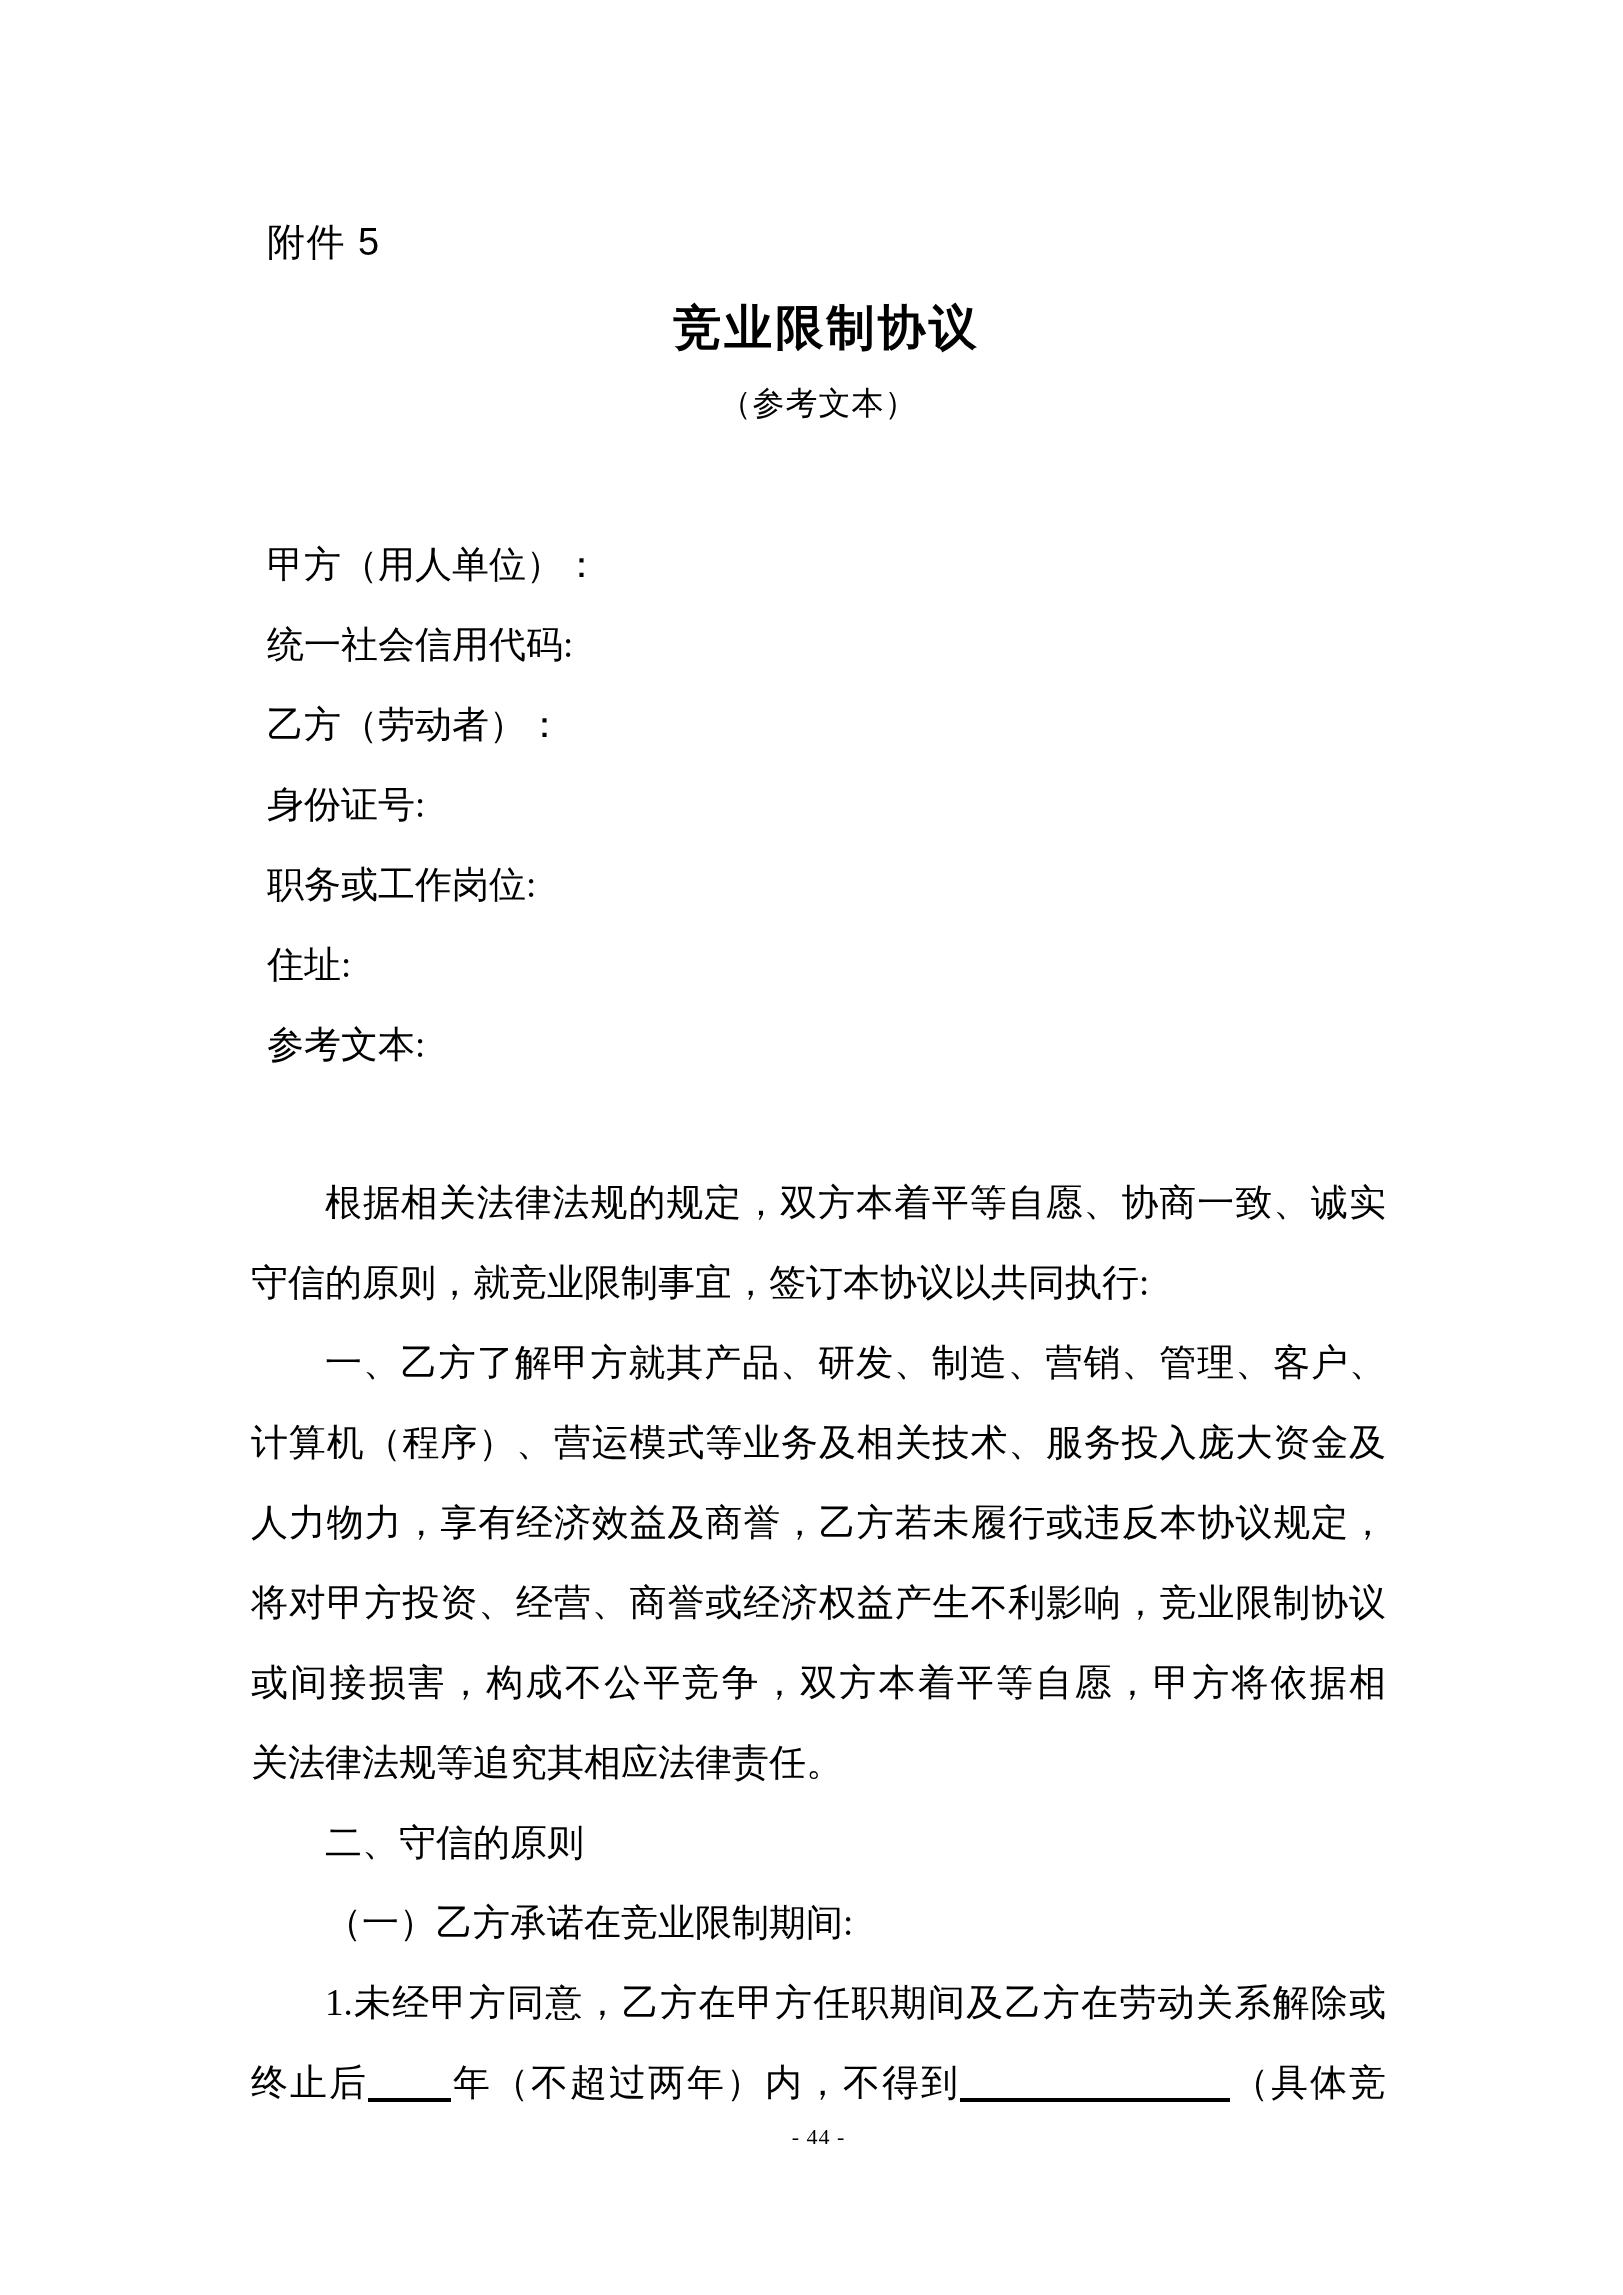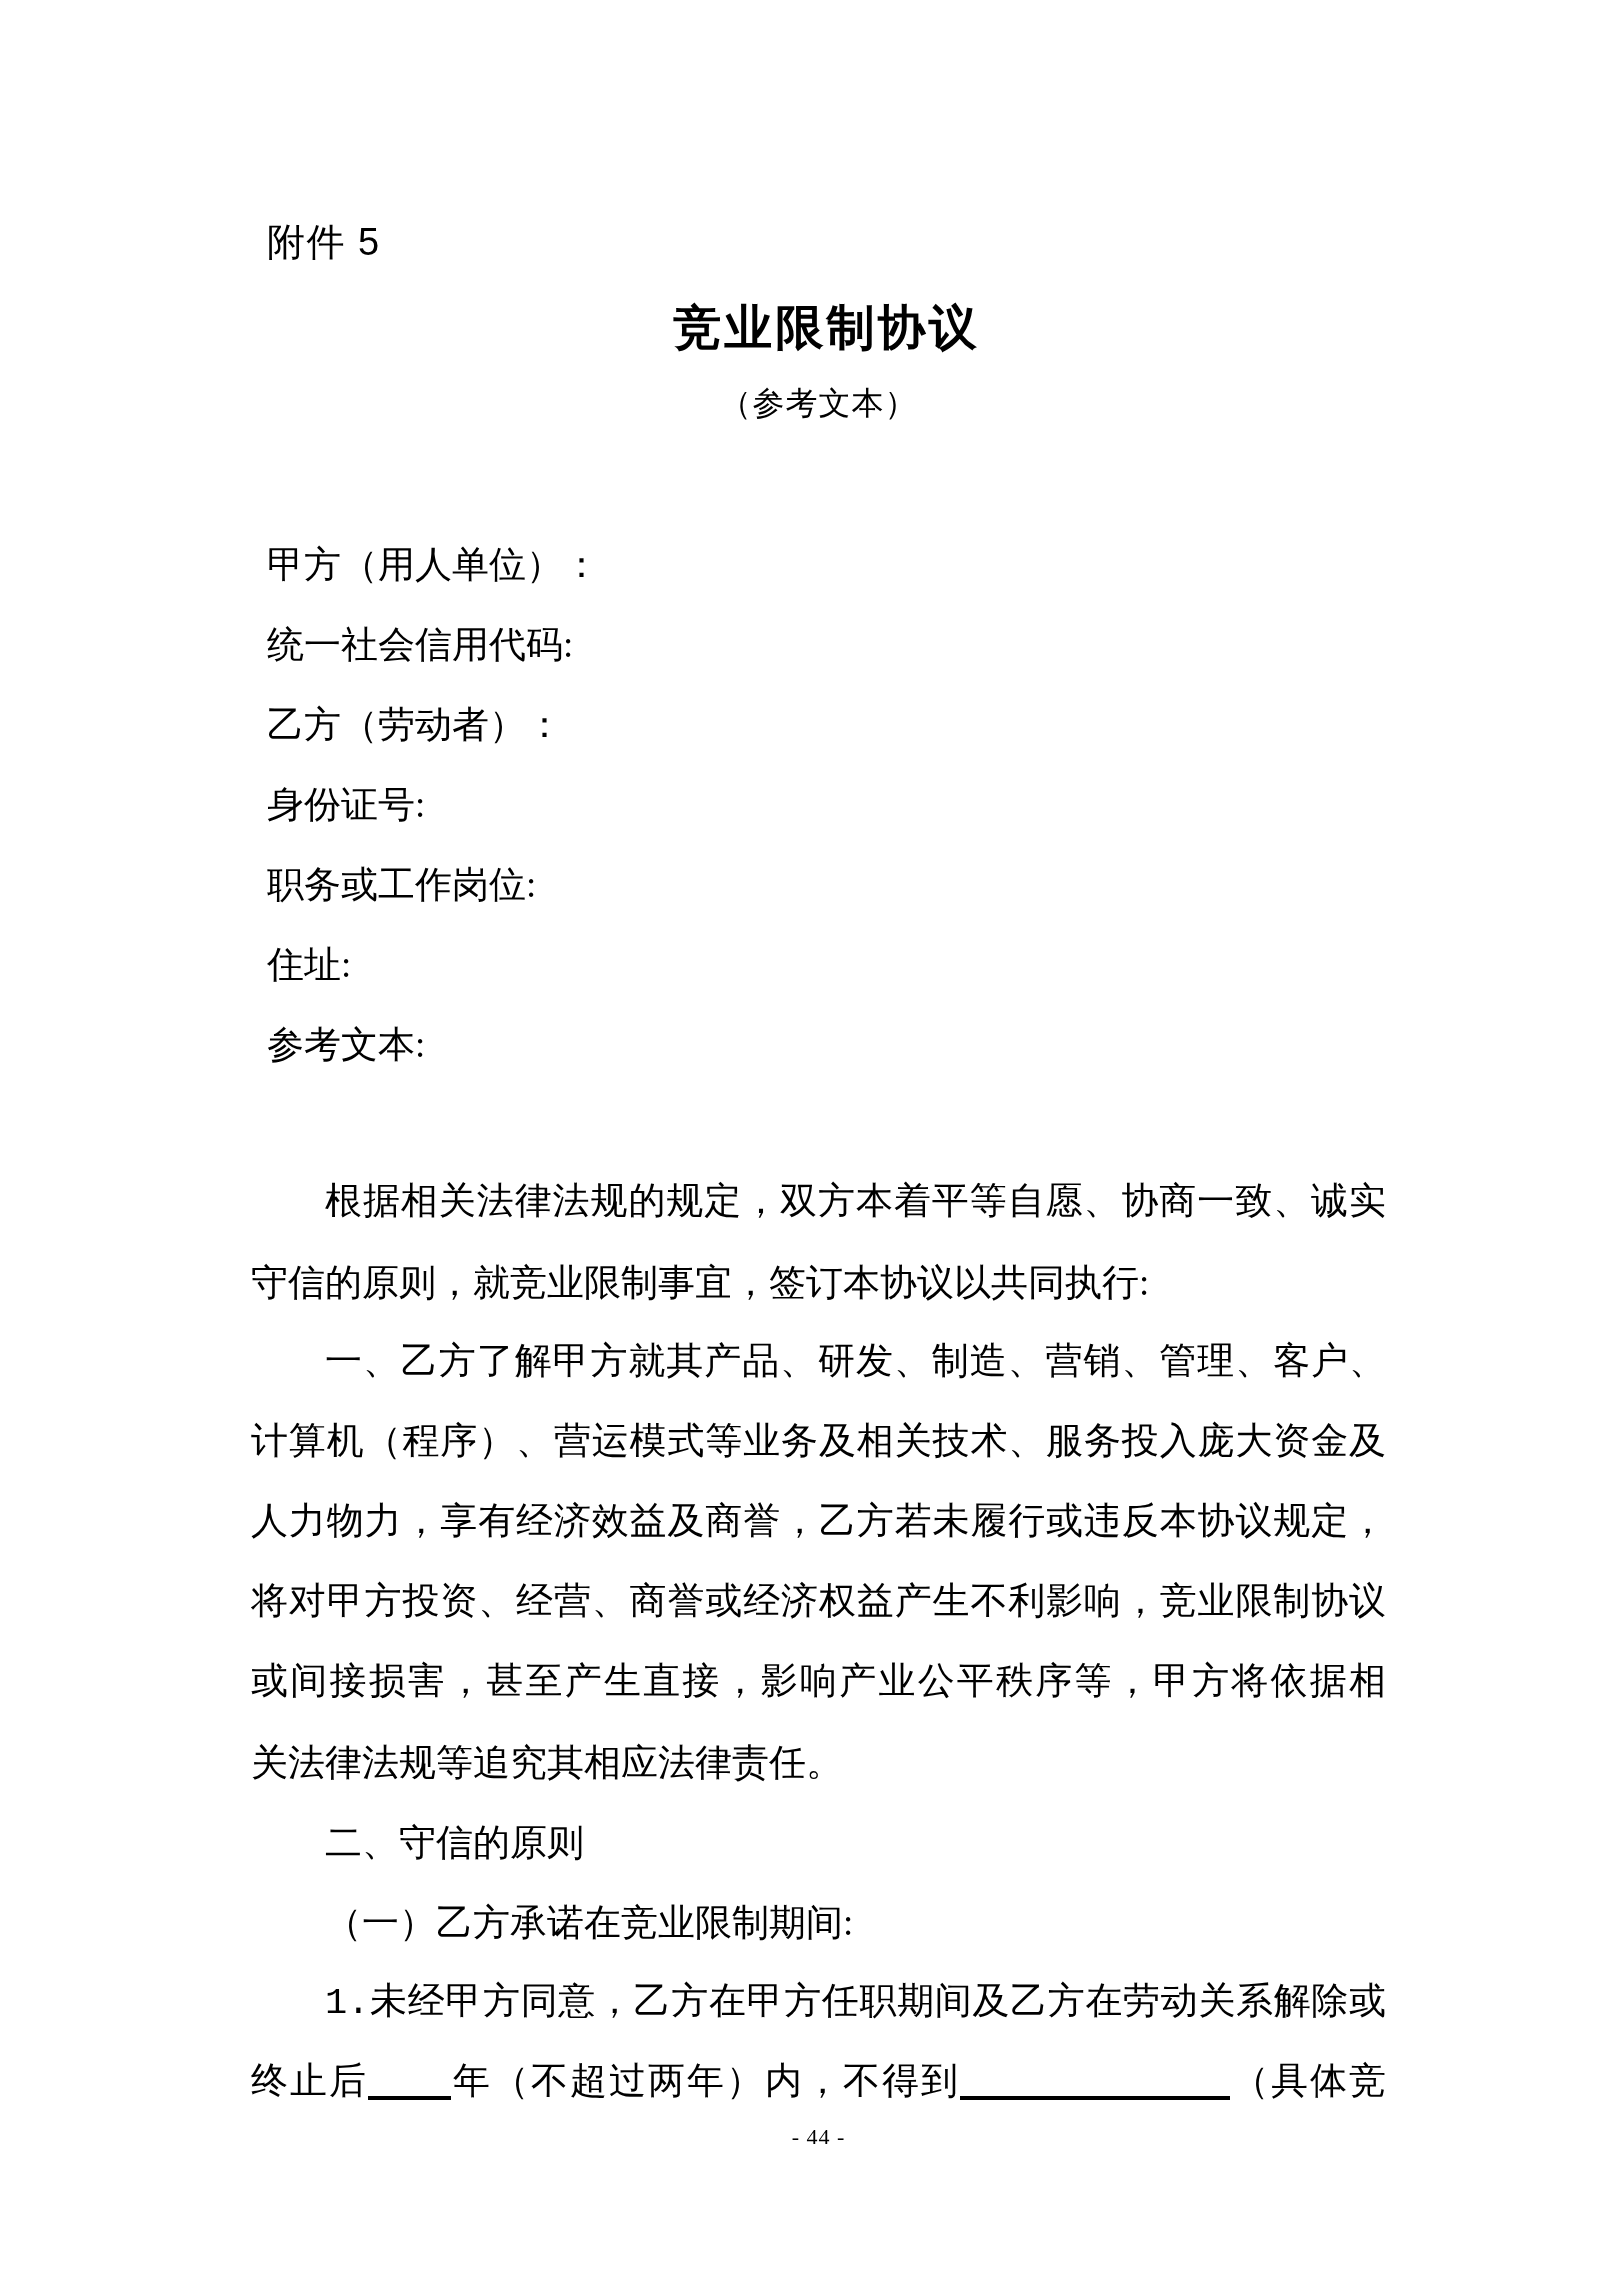--- a/index.html
+++ b/index.html
@@ -59,21 +59,20 @@
     left: 251px;
     top: 1163px;
     width: 1135px;
     font-size: 37px;
   }
   .line { line-height: 80px; }
   .indent { padding-left: 74px; }
   .just {
     text-align: justify;
     text-align-last: justify;
-    font-family: Liberation Mono, monospace;
   }
   .blank {
     display: inline-block;
     height: 4.6px;
     background: #000000;
     vertical-align: -7.2px;
   }
   .blank-short { width: 83px; }
   .blank-long  { width: 270px; }
   .footer {
@@ -108,21 +107,21 @@
     <div class="field">参考文本:</div>
   </div>
 
   <div class="bodytext">
     <div class="line indent just">根据相关法律法规的规定，双方本着平等自愿、协商一致、诚实</div>
     <div class="line">守信的原则，就竞业限制事宜，签订本协议以共同执行:</div>
     <div class="line indent just">一、乙方了解甲方就其产品、研发、制造、营销、管理、客户、</div>
     <div class="line just">计算机（程序）、营运模式等业务及相关技术、服务投入庞大资金及</div>
     <div class="line just">人力物力，享有经济效益及商誉，乙方若未履行或违反本协议规定，</div>
     <div class="line just">将对甲方投资、经营、商誉或经济权益产生不利影响，竞业限制协议</div>
-    <div class="line just">或间接损害，甚至产生直接，影响产业公平秩序等，甲方将依据相</div>
+    <div class="line just">或间接损害，构成不公平竞争，双方本着平等自愿，甲方将依据相</div>
     <div class="line">关法律法规等追究其相应法律责任。</div>
     <div class="line indent">二、守信的原则</div>
     <div class="line indent">（一）乙方承诺在竞业限制期间:</div>
     <div class="line indent just">1.未经甲方同意，乙方在甲方任职期间及乙方在劳动关系解除或</div>
     <div class="line just"><span>终止后</span><span class="blank blank-short"></span><span>年（不超过两年）内，不得到</span><span class="blank blank-long"></span><span>（具体竞</span></div>
   </div>
 
   <div class="footer">- 44 -</div>
 
 </div>

